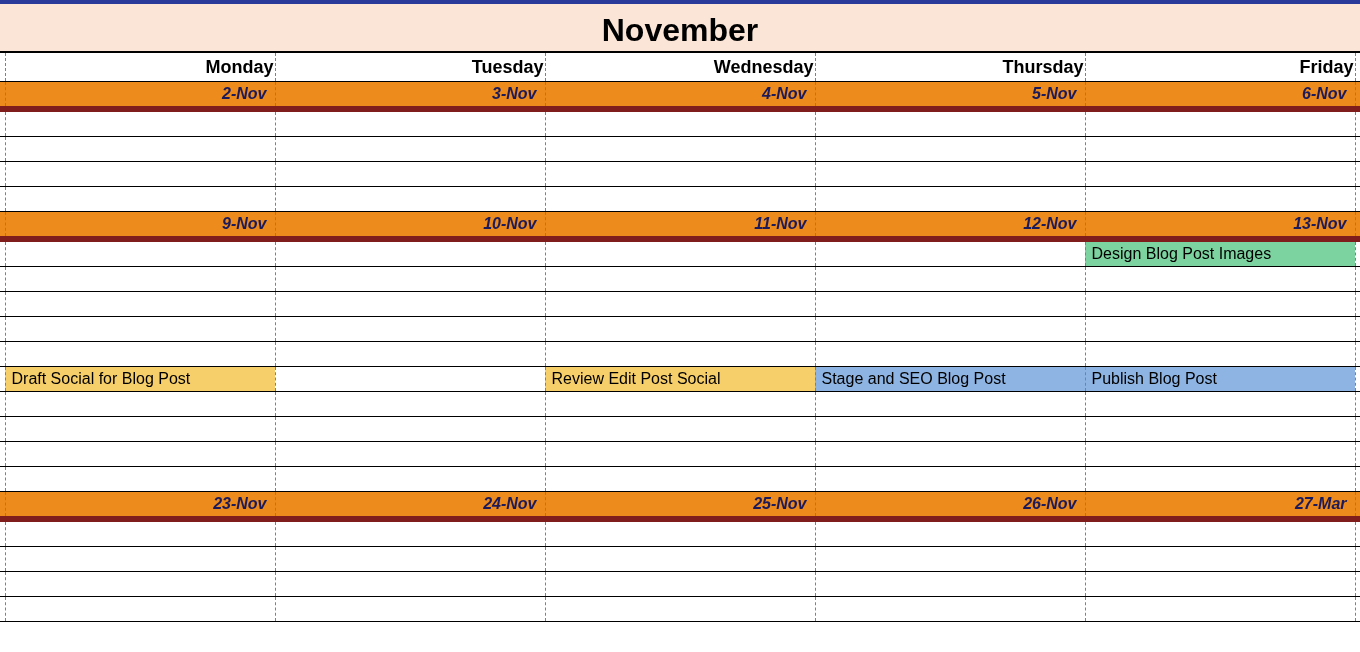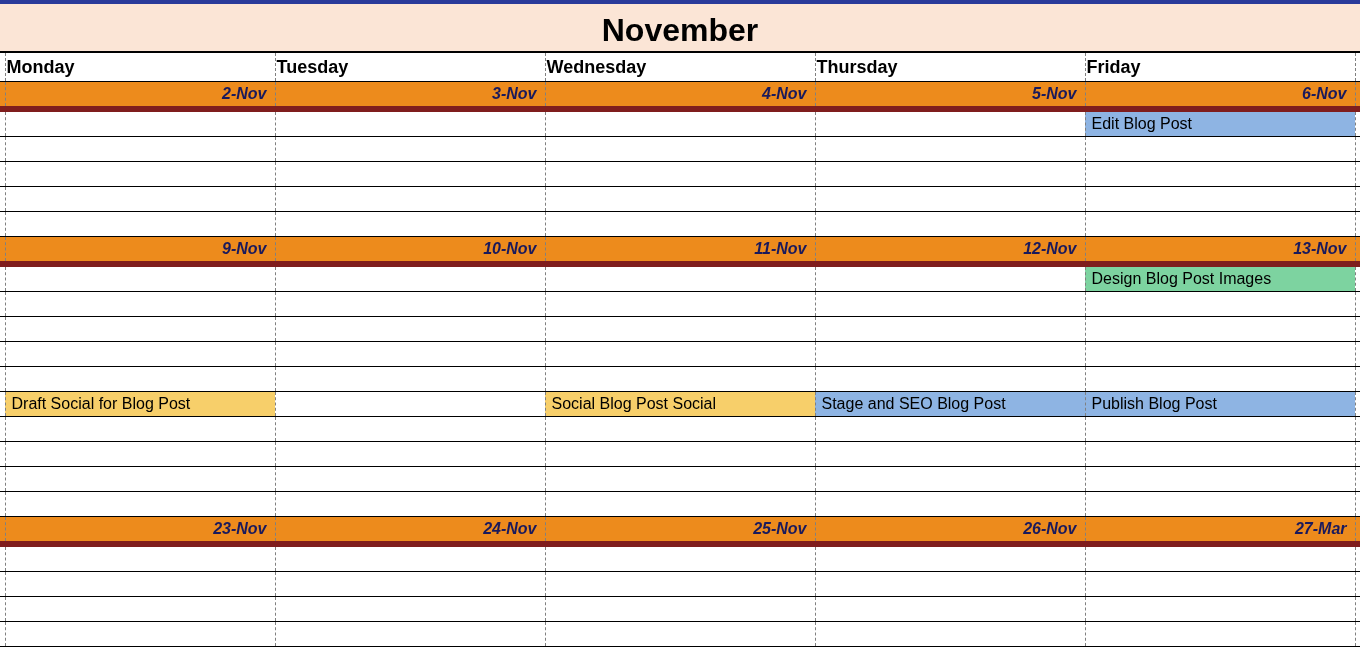--- a/index.html
+++ b/index.html
@@ -31,21 +31,21 @@
     border-collapse: collapse;
     table-layout: fixed;
     width: 100%;
   }
   .table col.day { width: 270px; }
   .table col.edge { width: 5px; }
 
   .header-row td {
     border-top: 1px solid #000;
     border-bottom: 1px solid #000;
-    text-align: left;
+    text-align: right;
     font-weight: bold;
     font-size: 18px;
     height: 26px;
     background: #fff;
   }
   .date-row td {
     background: #ed8b1c;
     color: #1a1a5c;
     font-style: italic;
     font-weight: 600;
@@ -121,29 +121,20 @@
           <td class="col-sep">5-Nov</td>
           <td class="col-sep">6-Nov</td>
           <td class="edge-cell"></td>
         </tr>
         <tr class="slot-row">
           <td class="edge-cell col-sep"></td>
           <td class="col-sep col-sep-left empty"></td>
           <td class="col-sep empty"></td>
           <td class="col-sep empty"></td>
           <td class="col-sep empty"></td>
-          <td class="col-sep evt-blue">Edit Blog Post</td>
-          <td class="edge-cell"></td>
-        </tr>
-        <tr class="slot-row">
-          <td class="edge-cell col-sep"></td>
-          <td class="col-sep col-sep-left empty"></td>
-          <td class="col-sep empty"></td>
-          <td class="col-sep empty"></td>
-          <td class="col-sep empty"></td>
           <td class="col-sep empty"></td>
           <td class="edge-cell"></td>
         </tr>
         <tr class="slot-row">
           <td class="edge-cell col-sep"></td>
           <td class="col-sep col-sep-left empty"></td>
           <td class="col-sep empty"></td>
           <td class="col-sep empty"></td>
           <td class="col-sep empty"></td>
           <td class="col-sep empty"></td>
@@ -218,21 +209,21 @@
           <td class="col-sep empty"></td>
           <td class="col-sep empty"></td>
           <td class="col-sep empty"></td>
           <td class="col-sep empty"></td>
           <td class="edge-cell"></td>
         </tr>
         <tr class="slot-row">
           <td class="edge-cell col-sep"></td>
           <td class="col-sep col-sep-left evt-yellow">Draft Social for Blog Post</td>
           <td class="col-sep empty"></td>
-          <td class="col-sep evt-yellow">Social Blog Post Social</td>
+          <td class="col-sep evt-yellow">Review Edit Post Social</td>
           <td class="col-sep evt-blue">Stage and SEO Blog Post</td>
           <td class="col-sep evt-blue">Publish Blog Post</td>
           <td class="edge-cell"></td>
         </tr>
         <tr class="slot-row">
           <td class="edge-cell col-sep"></td>
           <td class="col-sep col-sep-left empty"></td>
           <td class="col-sep empty"></td>
           <td class="col-sep empty"></td>
           <td class="col-sep empty"></td>

